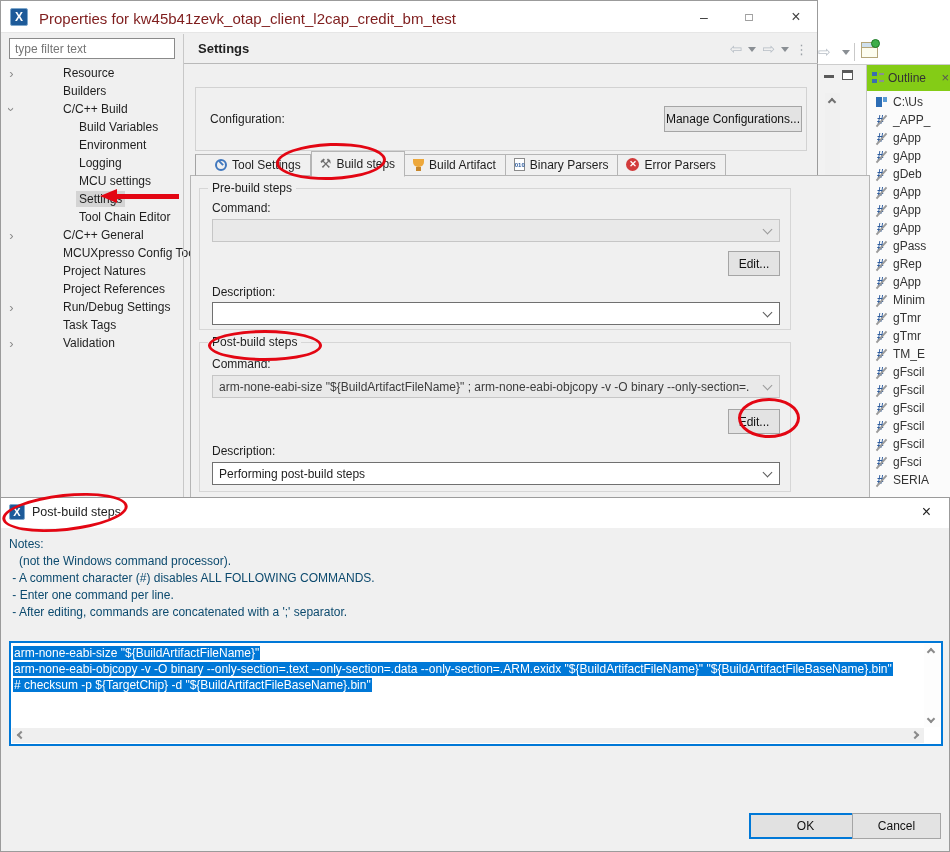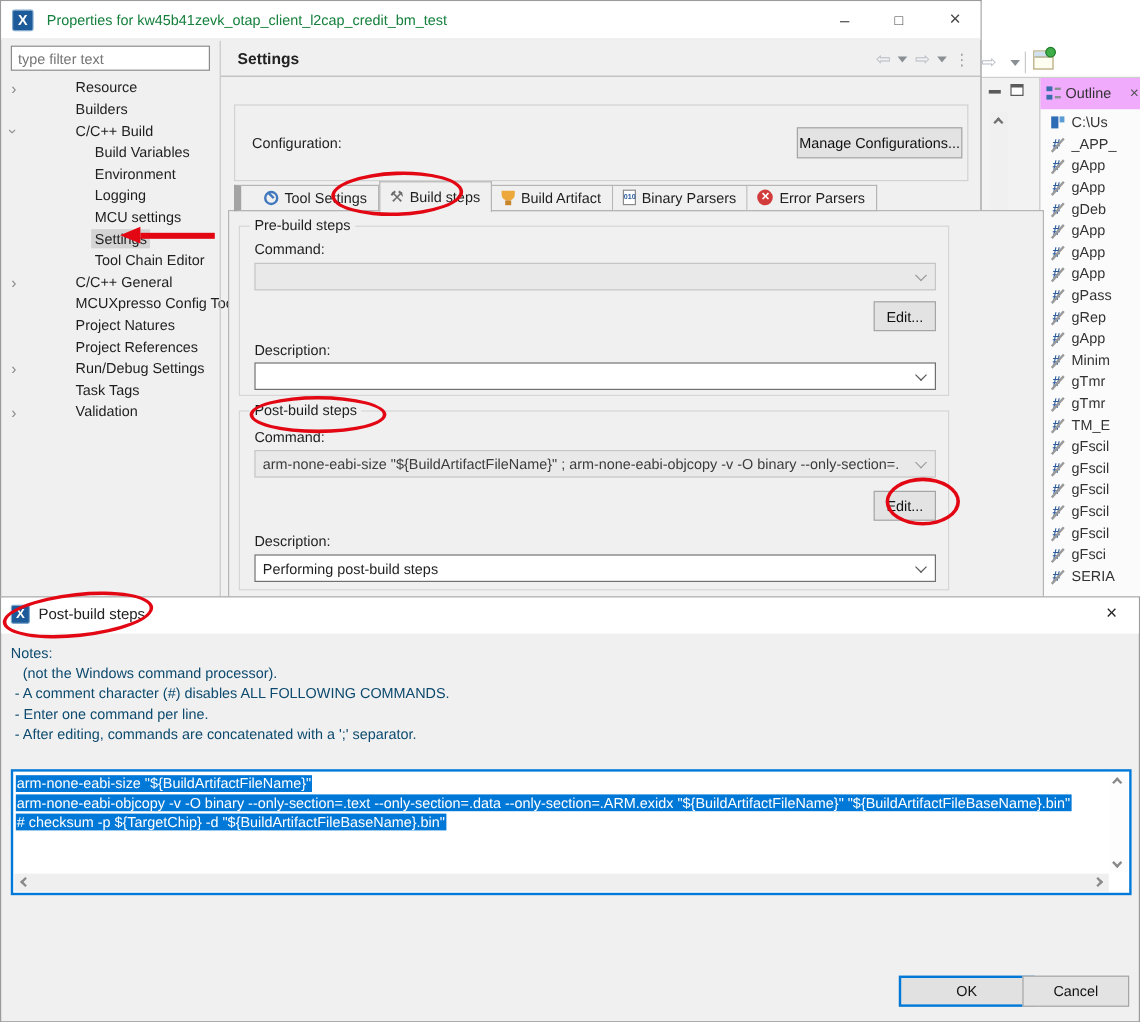--- a/index.html
+++ b/index.html
@@ -17,40 +17,40 @@
   .pin-icon::after { content:""; position:absolute; right:-3px; top:-4px; width:7px; height:7px; border-radius:50%; background:#3fae49; border:1px solid #1e7a27; }
   .bg-hline { position:absolute; left:0; top:64px; width:132px; height:1px; background:#cdcdcd; }
   .mini-strip { position:absolute; left:0; top:65px; width:48px; height:432px; background:#f2f2f2; }
   .vmin { position:absolute; left:6px; top:10px; width:10px; height:3px; background:#5a5a5a; }
   .vmax { position:absolute; left:24px; top:5px; width:11px; height:10px; border:1px solid #5a5a5a; border-top:3px solid #5a5a5a; background:#fff; }
   .bg-scroll { position:absolute; left:7px; top:28px; width:15px; height:404px; background:#f0f0f0; }
   .bg-scroll .up { position:absolute; left:4px; top:6px; width:6px; height:6px; border-left:2px solid #707070; border-top:2px solid #707070; transform:rotate(45deg); }
   .bg-scroll .mark { position:absolute; left:1px; top:218px; width:13px; height:13px; background:#a8d3f5; }
   .bg-scroll .thumb { position:absolute; left:1px; top:305px; width:13px; height:98px; background:#c3c3c3; }
   .outline-panel { position:absolute; left:48px; top:65px; width:84px; height:432px; background:#fbfbfb; border-left:1px solid #c6c6c6; }
-  .outline-hdr { position:absolute; left:0; top:0; width:84px; height:26px; background:#f0abfc;text-align:right; }
+  .outline-hdr { position:absolute; left:0; top:0; width:84px; height:26px; background:#84cc16;text-align:right; }
   .outline-icon { position:absolute; left:5px; top:7px; width:12px; height:12px; }
   .outline-icon::before { content:""; position:absolute; left:0; top:0; width:5px; height:4px; background:#3b6eae; box-shadow:0 7px 0 #3b6eae; }
   .outline-icon::after { content:""; position:absolute; left:7px; top:1px; width:5px; height:2px; background:#8a8f94; box-shadow:0 7px 0 #8a8f94; }
   .outline-title { position:absolute; left:21px; top:6px; font-size:12px; color:#333; }
   .outline-close { position:absolute; right:2px; top:5px; font-size:13px; color:#555; }
   .outline-list { position:absolute; left:0; top:28px; width:84px; }
   .orow { height:18px; display:flex; align-items:center; gap:4px; padding-left:8px; white-space:nowrap; overflow:hidden; color:#333; }
   .def-icon { position:relative; width:14px; height:13px; flex:0 0 14px; }
   .def-icon::before { content:"#"; position:absolute; left:2px; top:-1px; color:#2d5c9e; font-weight:bold; font-size:12px; }
   .def-icon::after { content:""; position:absolute; left:-1px; top:6px; width:15px; height:2px; background:#9a9a9a; transform:rotate(-48deg); }
   .cu-icon { position:relative; width:14px; height:12px; flex:0 0 14px; }
   .cu-icon::before { content:""; position:absolute; left:1px; top:1px; width:6px; height:10px; background:#2d6db5; }
   .cu-icon::after { content:""; position:absolute; left:8px; top:1px; width:4px; height:5px; background:#5b9bd5; }
 
   
   .props { position:absolute; left:0; top:0; width:818px; height:500px; background:#f0f0f0; border:1px solid #9b9b9b; border-bottom:none; z-index:10; }
   .props-titlebar { position:absolute; left:0; top:0; width:100%; height:32px; background:#fff; border-bottom:1px solid #e6e6e6; }
   .app-icon { position:absolute; width:18px; height:18px; background:#1d5a99; border:1px solid #7fa8cc; border-radius:2px; color:#fff; font-weight:bold; font-size:12px; text-align:center; line-height:17px; }
-  .props-title { position:absolute; left:38px; top:9px; font-size:12px; color:#15803d; white-space:nowrap; }
+  .props-title { position:absolute; left:38px; top:9px; font-size:15px; color:#7f1d1d; white-space:nowrap; }
   .winbtn { position:absolute; top:6px; width:30px; height:20px; text-align:center; font-size:14px; color:#444; line-height:20px; }
 
   .sidebar { position:absolute; left:0; top:33px; width:182px; height:467px; }
   .filter-input { position:absolute; left:8px; top:4px; width:166px; height:21px; border:1px solid #8a8a8a; background:#fff; font-family:"Liberation Sans",sans-serif; font-size:12px; padding:0 5px; color:#333; }
   .filter-input::placeholder { color:#757575; opacity:1; }
   .tree { position:absolute; left:2px; top:30px; width:178px; }
   .trow { height:18px; display:flex; align-items:center;gap:40px; }
   .trow.lvl1 { padding-left:16px; }
   .chev { width:17px; flex:0 0 17px; text-align:center; color:#8a8a8a; font-size:13px; }
   .chev.col::before { content:"\203A"; }
@@ -71,21 +71,21 @@
   .combo { position:absolute; background:#fff; border:1px solid #707070; height:23px; }
   .combo .ctext { position:absolute; left:6px; top:4px; right:24px; white-space:nowrap; overflow:hidden; }
   .cdown { position:absolute; right:8px; top:6px; width:7px; height:7px; border-right:1.6px solid #5a5a5a; border-bottom:1.6px solid #5a5a5a; transform:rotate(45deg); }
   .combo.gray { background:#e9e9e9; border-color:#c6c6c6; }
   .combo.gray .ctext { color:#3c3c3c; }
   .combo.gray .cdown { border-color:#9a9a9a; }
   .btn { position:absolute; background:#e3e3e3; border:1px solid #a5a5a5; text-align:center; font-size:12px; color:#111; display:flex; align-items:center; justify-content:center; }
 
   .tabbar { position:absolute; left:11px; top:117px; display:flex; align-items:flex-end; height:25px; z-index:3; }
   .tab { display:flex; align-items:center; gap:5px; padding:3px 9px 4px 8px; border:1px solid #b5b5b5; border-left:none; background:#f0f0f0; height:22px; white-space:nowrap; }
-  .tab:first-child { border-left:6px solid #a3a3a3;padding-left:19px; }
+  .tab:first-child { border-left:1px solid #a3a3a3;padding-left:19px; }
   .tab.active { height:26px; border-left:1px solid #b5b5b5; background:#f0f0f0; border-bottom:1px solid #f0f0f0; margin-bottom:-1px; z-index:4; }
   .tabcontent { position:absolute; left:6px; top:141px; width:680px; height:330px; border:1px solid #b5b5b5; background:#f0f0f0; }
 
   .icon-wrench { width:12px; height:12px; border:2px solid #4178be; border-radius:50%; position:relative; }
   .icon-wrench::after { content:""; position:absolute; left:1px; top:1px; width:6px; height:2px; background:#4178be; transform:rotate(45deg); }
   .icon-hammer { color:#6d6d6d; font-size:13px; line-height:12px; }
   .icon-trophy { width:11px; height:8px; background:#eda83c; border-radius:0 0 5px 5px; position:relative; margin-top:-3px; }
   .icon-trophy::after { content:""; position:absolute; left:3px; top:8px; width:5px; height:4px; background:#c7862a; }
   .icon-binary { width:11px; height:13px; background:#fff; border:1px solid #8a8a8a; font-size:6px; color:#2d5c9e; text-align:center; line-height:13px; font-weight:bold; }
   .icon-error { width:13px; height:13px; background:#d23b3b; border-radius:50%; color:#fff; font-size:9px; text-align:center; line-height:13px; font-weight:bold; }

